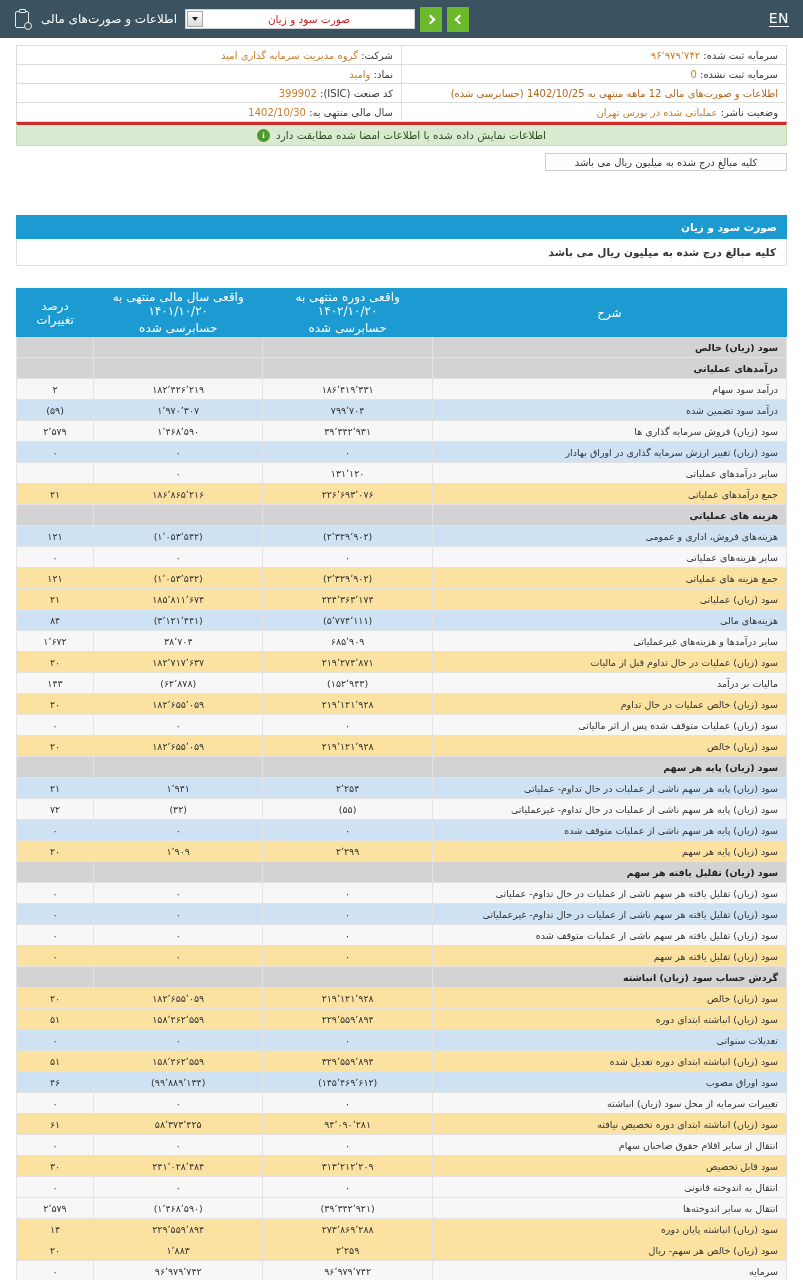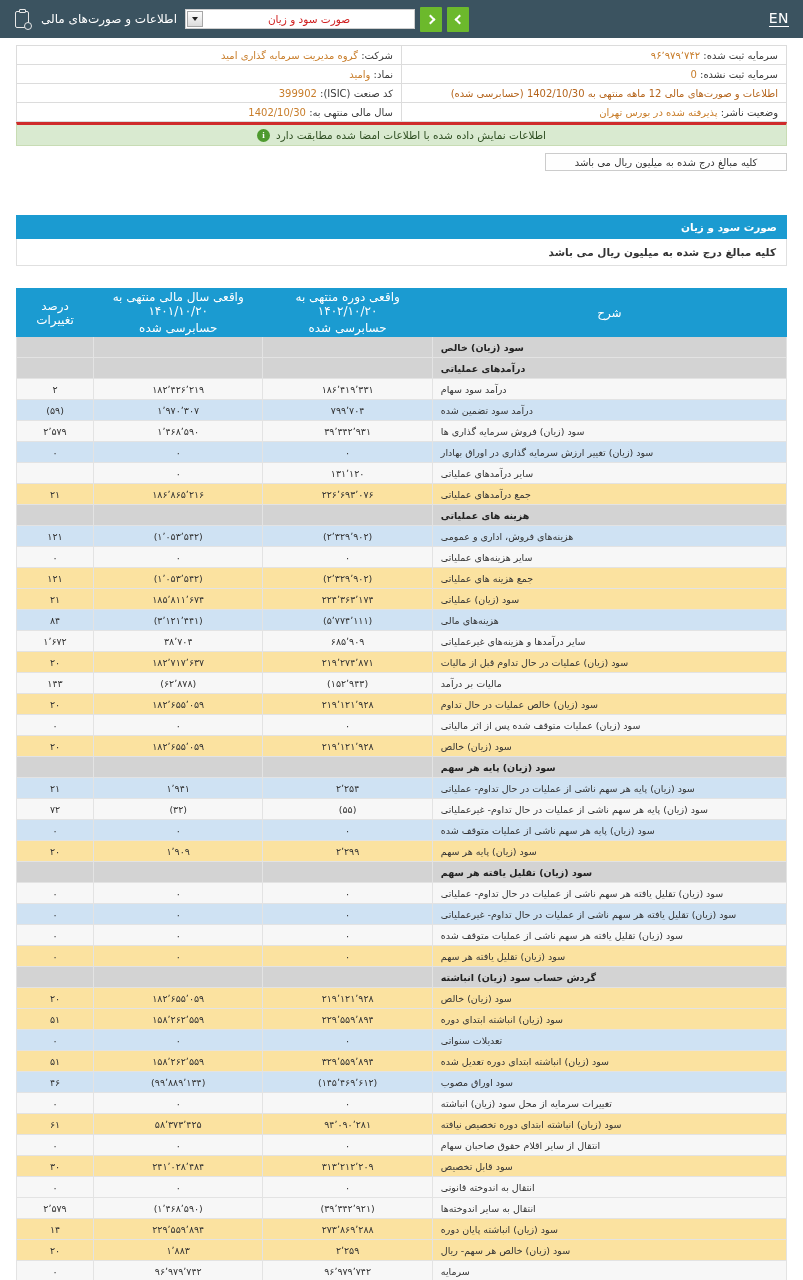--- a/index.html
+++ b/index.html
@@ -205,21 +205,21 @@
   }
   table.fin th.desc-h { text-align: center; }
   table.fin td {
     border: 1px solid #e3e3e3;
     font-size: 9.5px;
     height: 21px;
     padding: 1px 8px;
     color: #333;
     vertical-align: middle;
   }
-  td.desc { text-align: left; }
+  td.desc { text-align: right; }
   td.num  { text-align: center; font-size: 9.5px; }
 
   
   tr.r-grey td { background: #d3d3d3; font-weight: bold; color: #222; }
   tr.r-white td { background: #f7f7f7; }
   tr.r-blue td { background: #cfe2f3; }
   tr.r-yellow td { background: #fbe2a0; }
   .neg { color: #d01414; }
 
   .watermark {
@@ -282,31 +282,31 @@
         <span class="lbl">سرمایه ثبت نشده:</span>
         <span class="val">0</span>
       </td>
       <td>
         <span class="lbl">نماد:</span>
         <span class="val">واميد</span>
       </td>
     </tr>
     <tr>
       <td>
-        <span class="val-dark">اطلاعات و صورت‌های مالی 12 ماهه منتهی به 1402/10/30 (حسابرسی شده)</span>
+        <span class="val-dark">اطلاعات و صورت‌های مالی 12 ماهه منتهی به 1402/10/25 (حسابرسی شده)</span>
       </td>
       <td>
         <span class="lbl">کد صنعت (ISIC):</span>
         <span class="val">399902</span>
       </td>
     </tr>
     <tr>
       <td>
         <span class="lbl">وضعیت ناشر:</span>
-        <span class="val">پذیرفته شده در بورس تهران</span>
+        <span class="val">عملیاتی شده در بورس تهران</span>
       </td>
       <td>
         <span class="lbl">سال مالی منتهی به:</span>
         <span class="val">1402/10/30</span>
       </td>
     </tr>
   </tbody>
     </table>
 
   <div class="notice">

